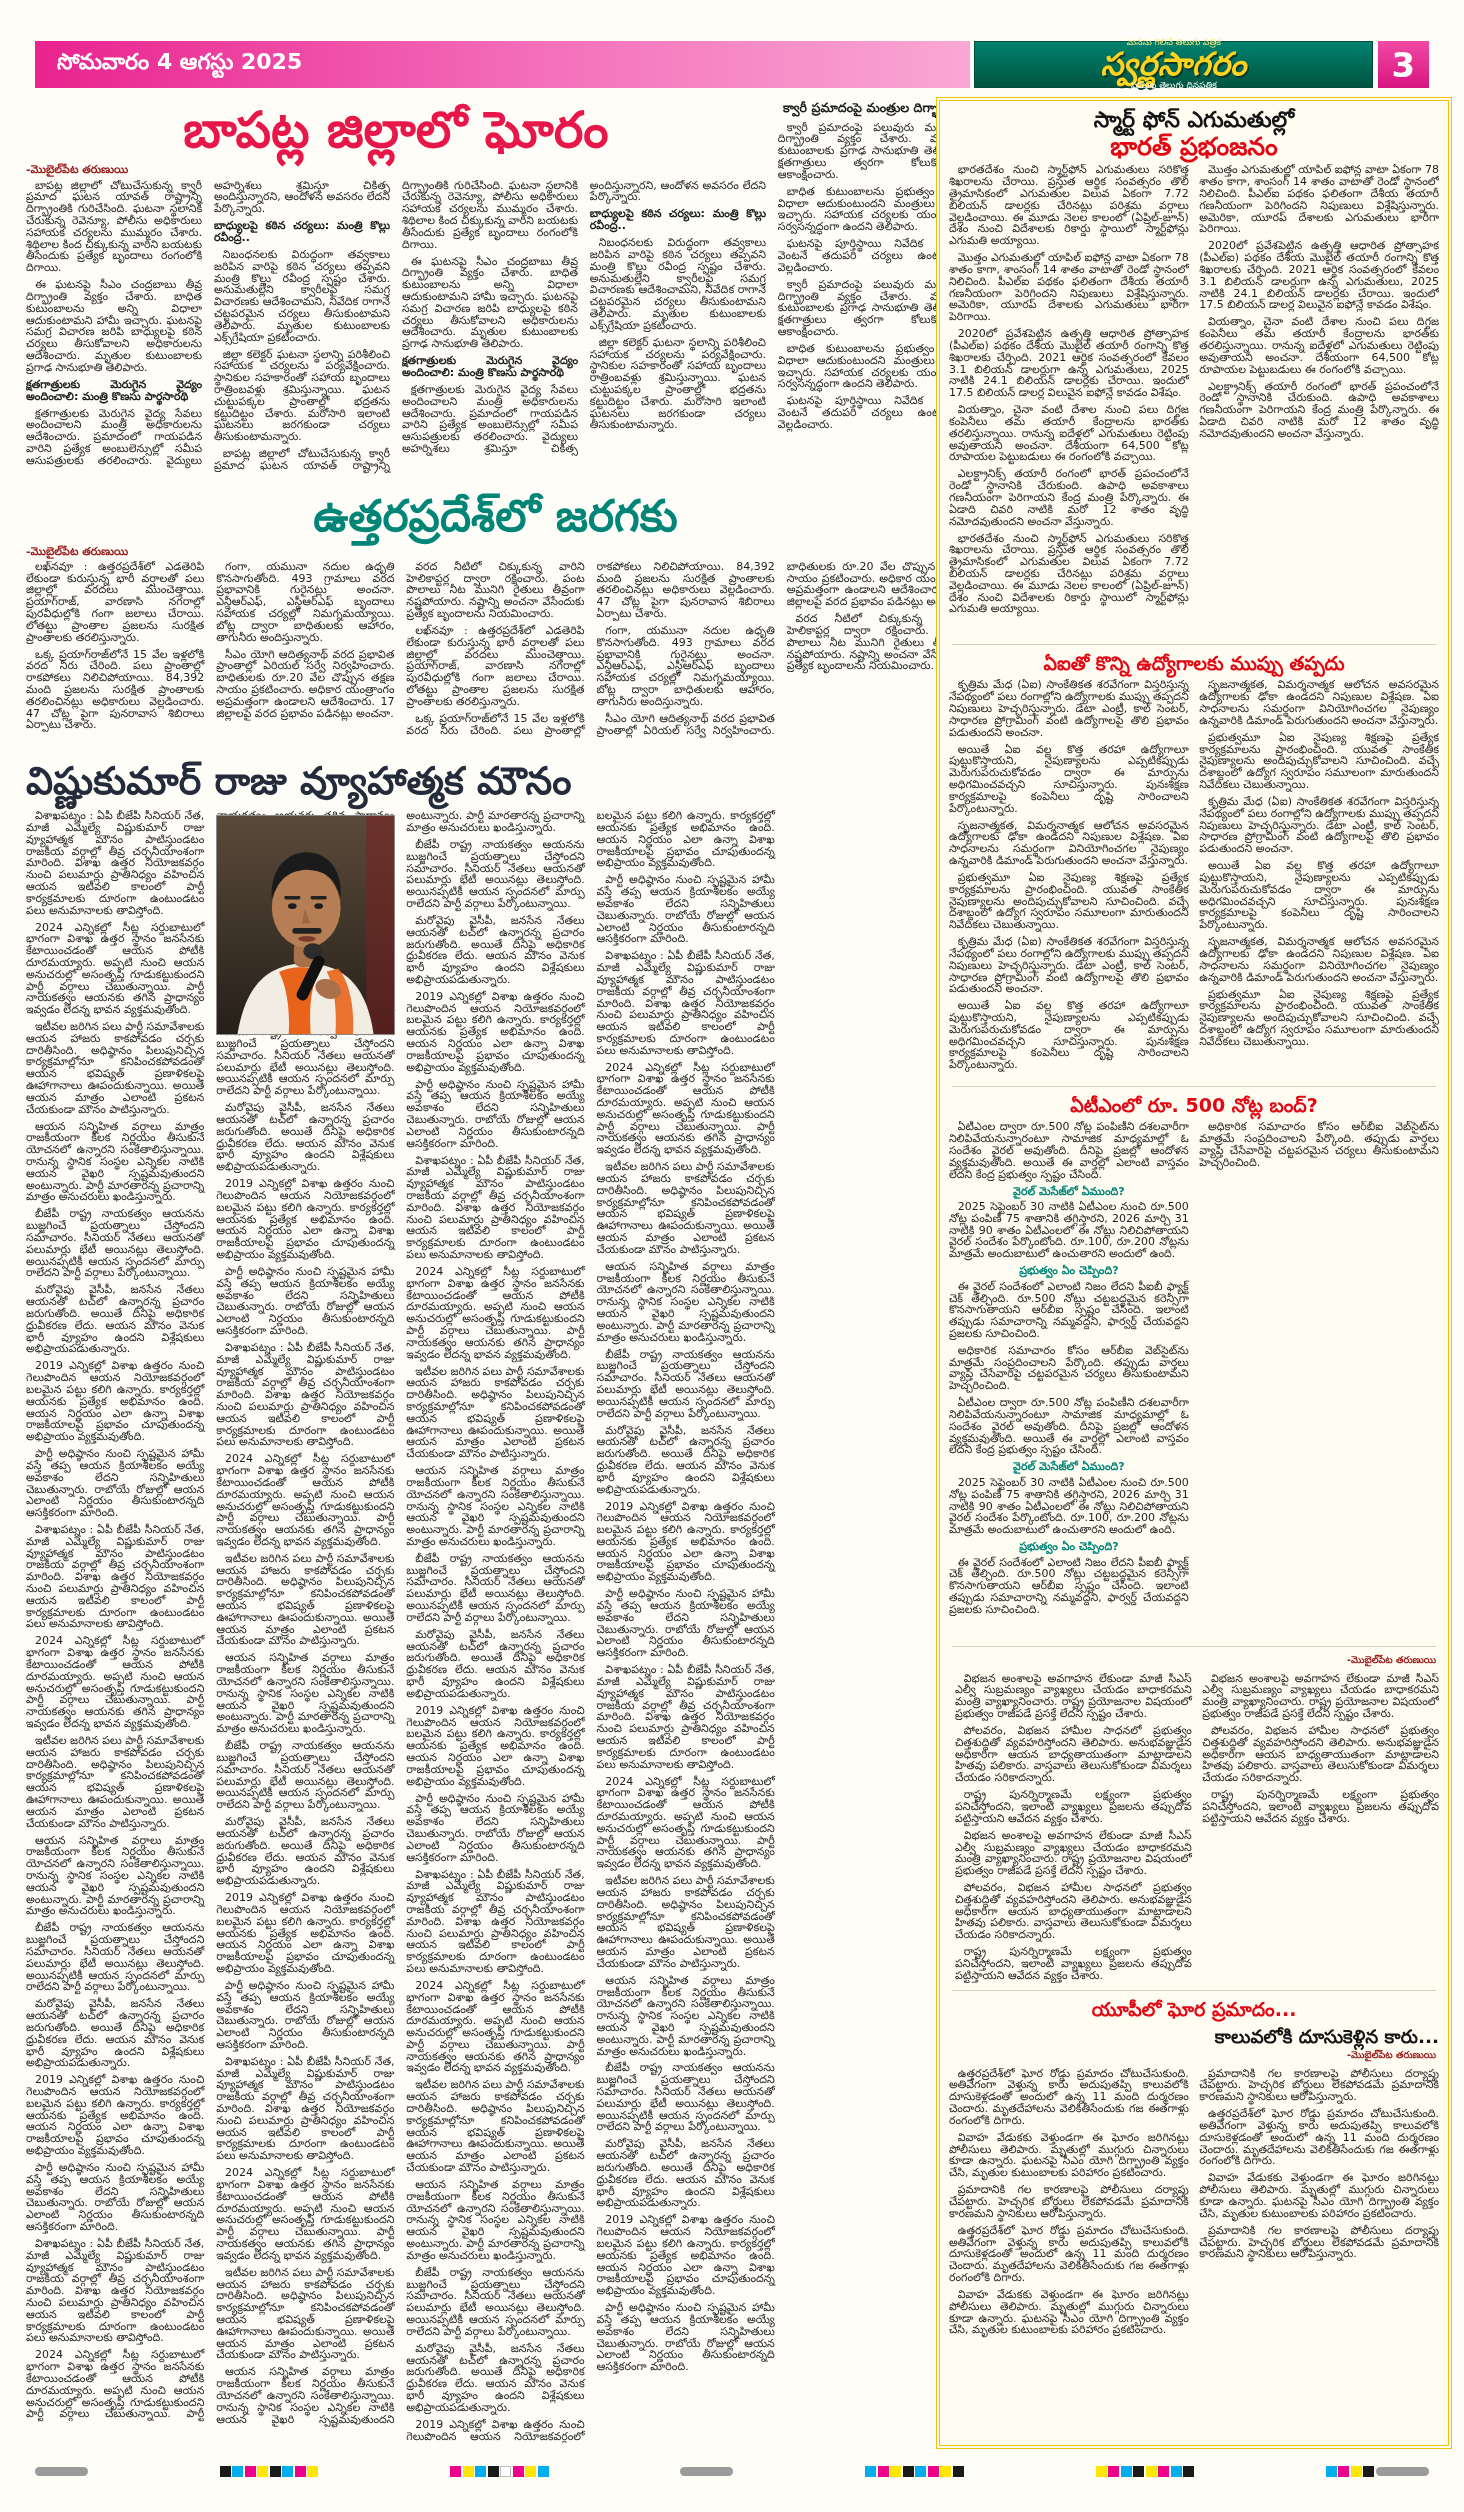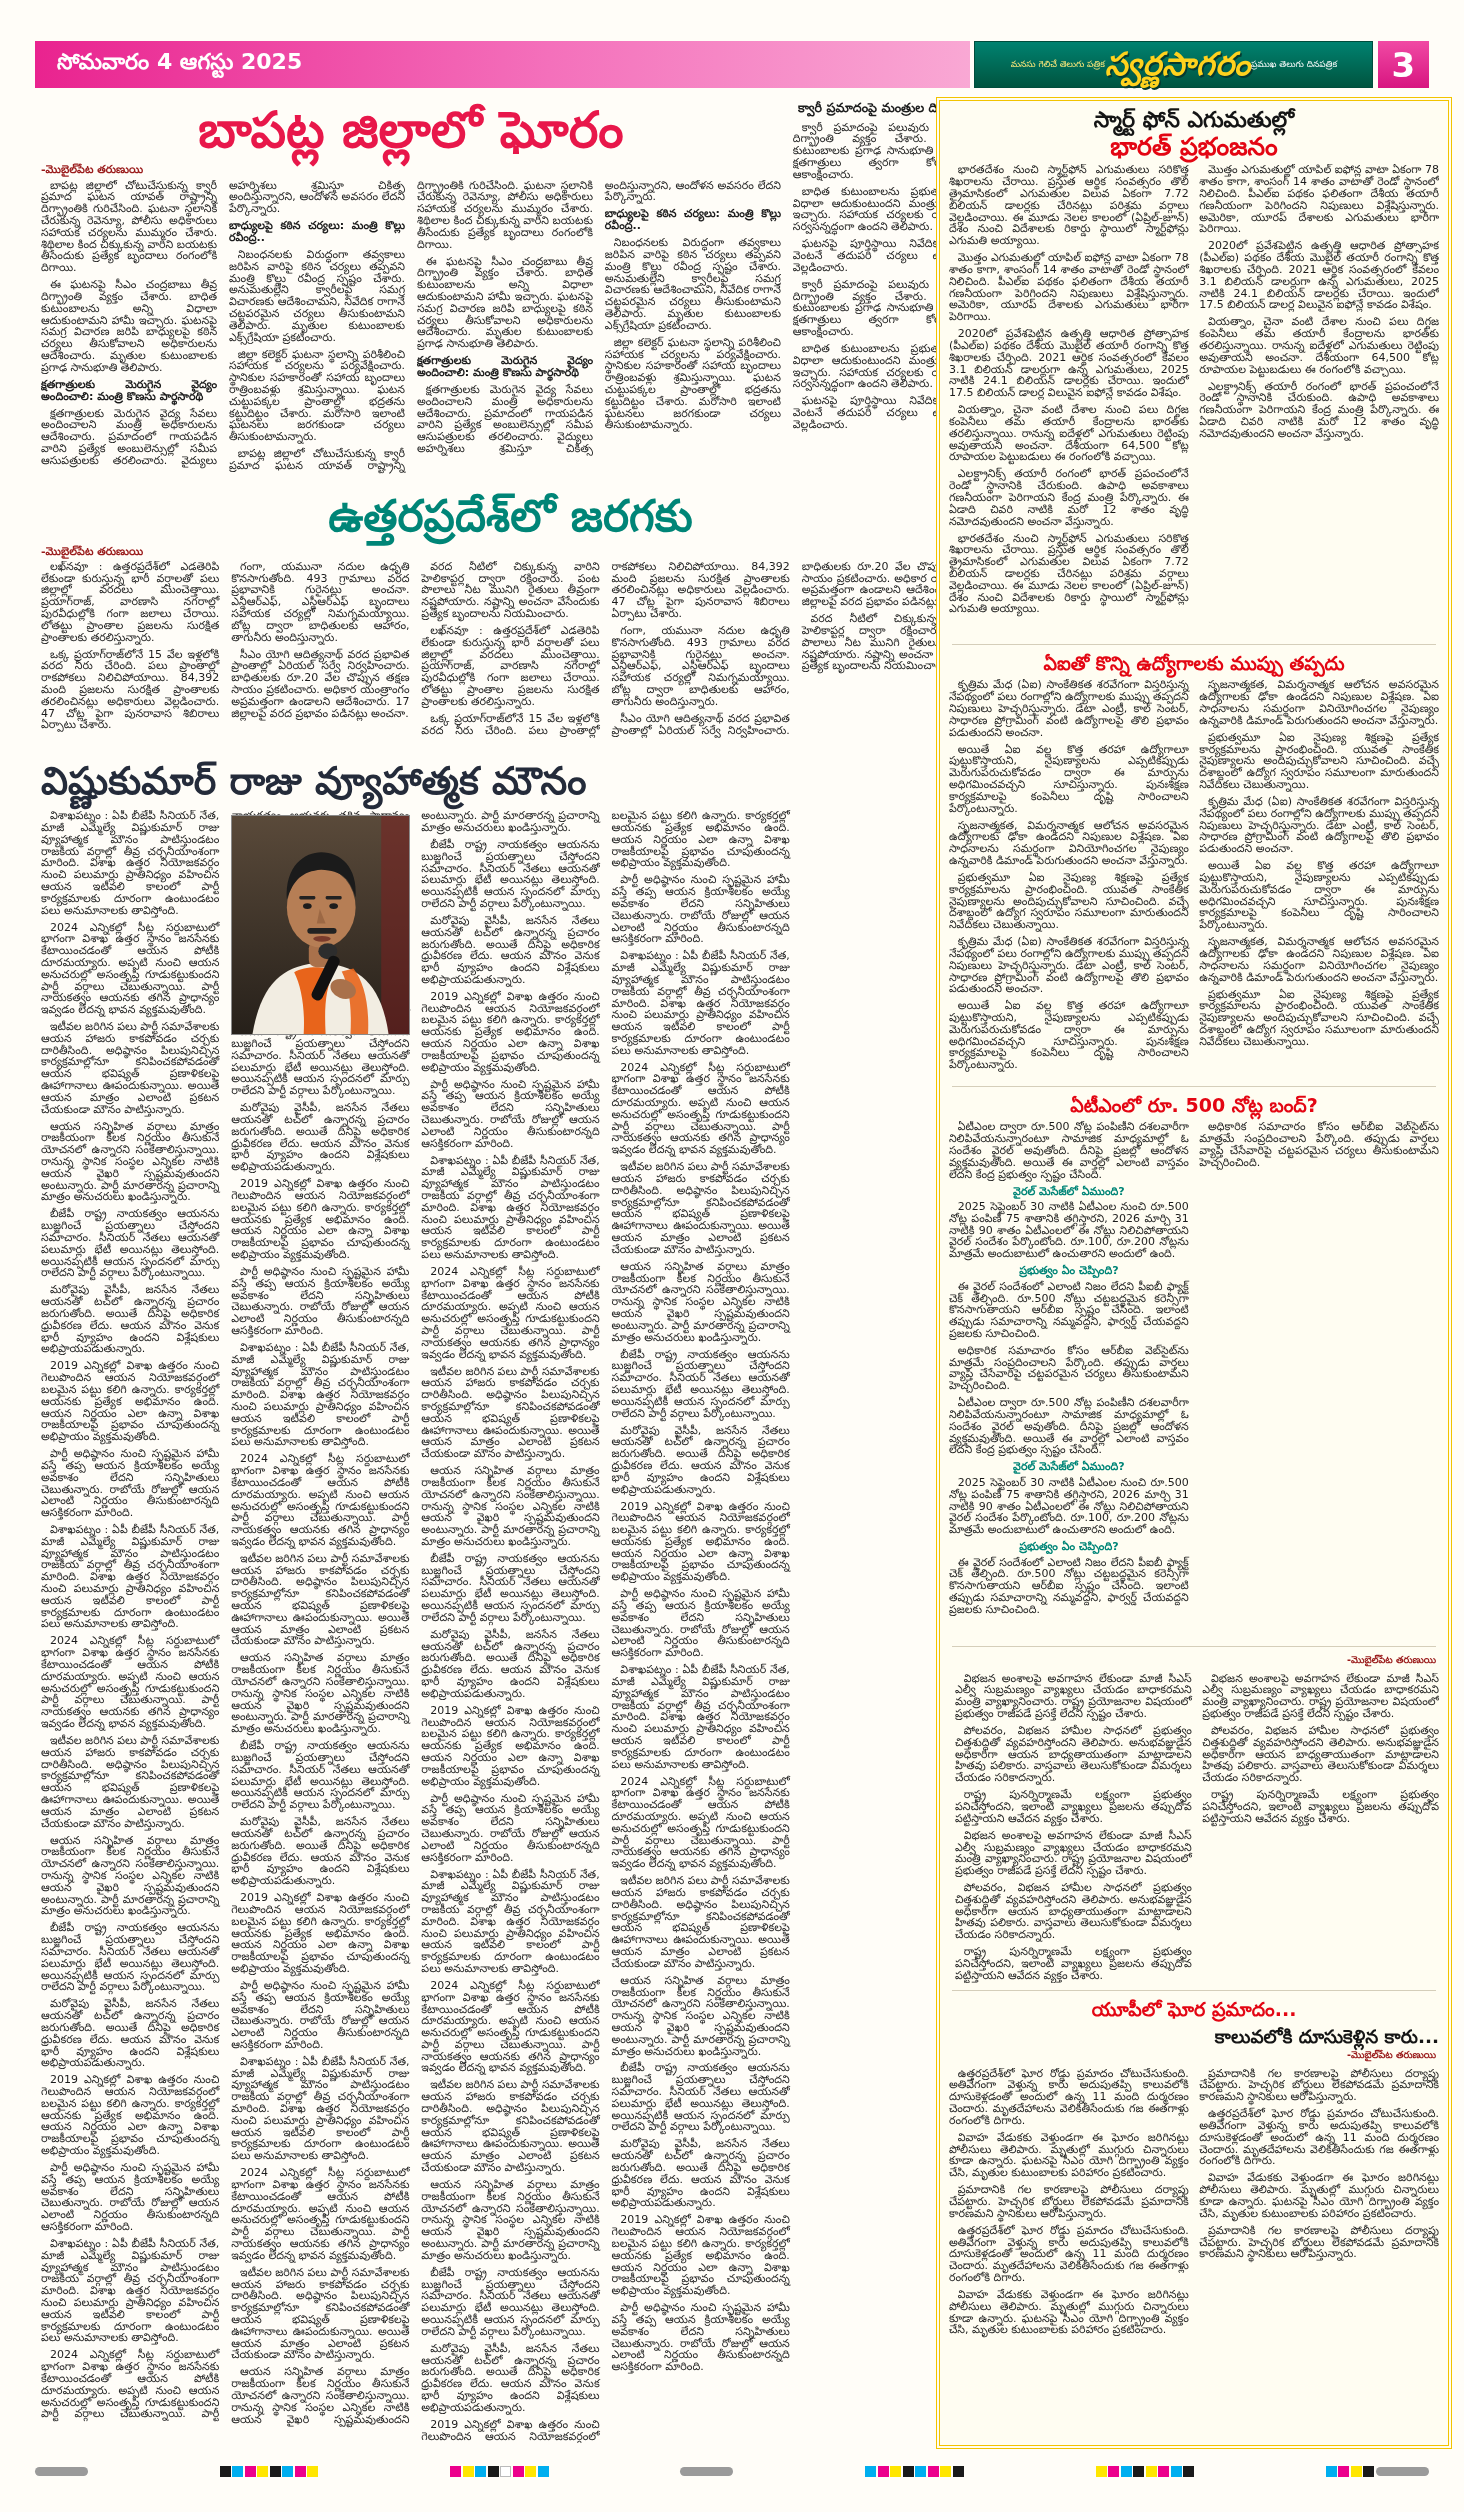--- a/index.html
+++ b/index.html
@@ -6,37 +6,37 @@
   html,body{margin:0;padding:0;}
   body{width:1465px;height:2512px;position:relative;background:#ffffff;
        font-family:"DejaVu Sans","Liberation Sans",sans-serif;color:#1c1c1c;overflow:hidden;}
   .paper{position:absolute;inset:0;background:#fffdf8;}
 
   
   .header{position:absolute;left:35px;top:41px;width:1394px;height:47px;display:flex;gap:4.4px;}
   .date-banner{flex:0 0 935px;background:linear-gradient(90deg,#e9238f,#f470bb 55%,#f9a8d4);
      color:#fff;display:flex;align-items:center;padding-left:22px;font-size:22px;font-weight:bold;}
   .masthead{flex:0 0 399px;background:linear-gradient(#008270,#00543f);border:1.5px solid #004d3c;
-     display:flex;flex-direction:row;align-items:center;justify-content:center;line-height:1.05;}
+     display:flex;flex-direction:column;align-items:center;justify-content:center;line-height:1.05;}
   .masthead .tag-top{font-size:8.9px;color:#ffe97a;}
   .masthead .title{font-size:32px;font-weight:bold;font-style:italic;color:#ffd21e;
      text-shadow:1.5px 1.5px 0 #06392f;letter-spacing:0.7px;}
   .masthead .tag-bottom{font-size:8.9px;color:#ffffff;}
   .page-num{flex:1;background:linear-gradient(#f04aa4,#d81580);color:#fff;display:flex;
      align-items:center;justify-content:center;font-size:34px;font-weight:bold;}
 
   
   .body-text{font-size:11px;line-height:11.8px;text-align:justify;overflow:hidden;column-fill:auto;}
   .body-text p{margin:0 0 5.2px;text-indent:8.9px;}
   .body-text p.bold-sub{font-weight:bold;text-indent:0;}
   .body-text p.teal-sub{color:#008577;font-weight:bold;text-indent:0;text-align:center;margin:3.7px 0;}
   .byline{font-size:11px;font-weight:bold;color:#9a1b1b;}
 
   
-  .main{position:absolute;left:41px;top:97px;width:939px;}
+  .main{position:absolute;left:26px;top:97px;width:939px;}
 
   .article1{display:grid;grid-template-columns:740px 188px;column-gap:11.8px;height:384px;overflow:hidden;}
   .h1-line{height:65px;display:flex;align-items:center;justify-content:center;
      font-size:50px;font-weight:bold;color:#e8174a;line-height:1;}
   .a1-byline{height:17.7px;display:flex;align-items:center;}
   .a1-text{height:297px;column-count:4;column-gap:11.8px;}
   .a1-right{height:384px;overflow:hidden;}
   .a1r-head{font-size:12.6px;font-weight:bold;text-align:center;margin:3px 0 5.9px;line-height:1.25;}
 
   .article2{margin-top:5.9px;height:260px;overflow:hidden;}

